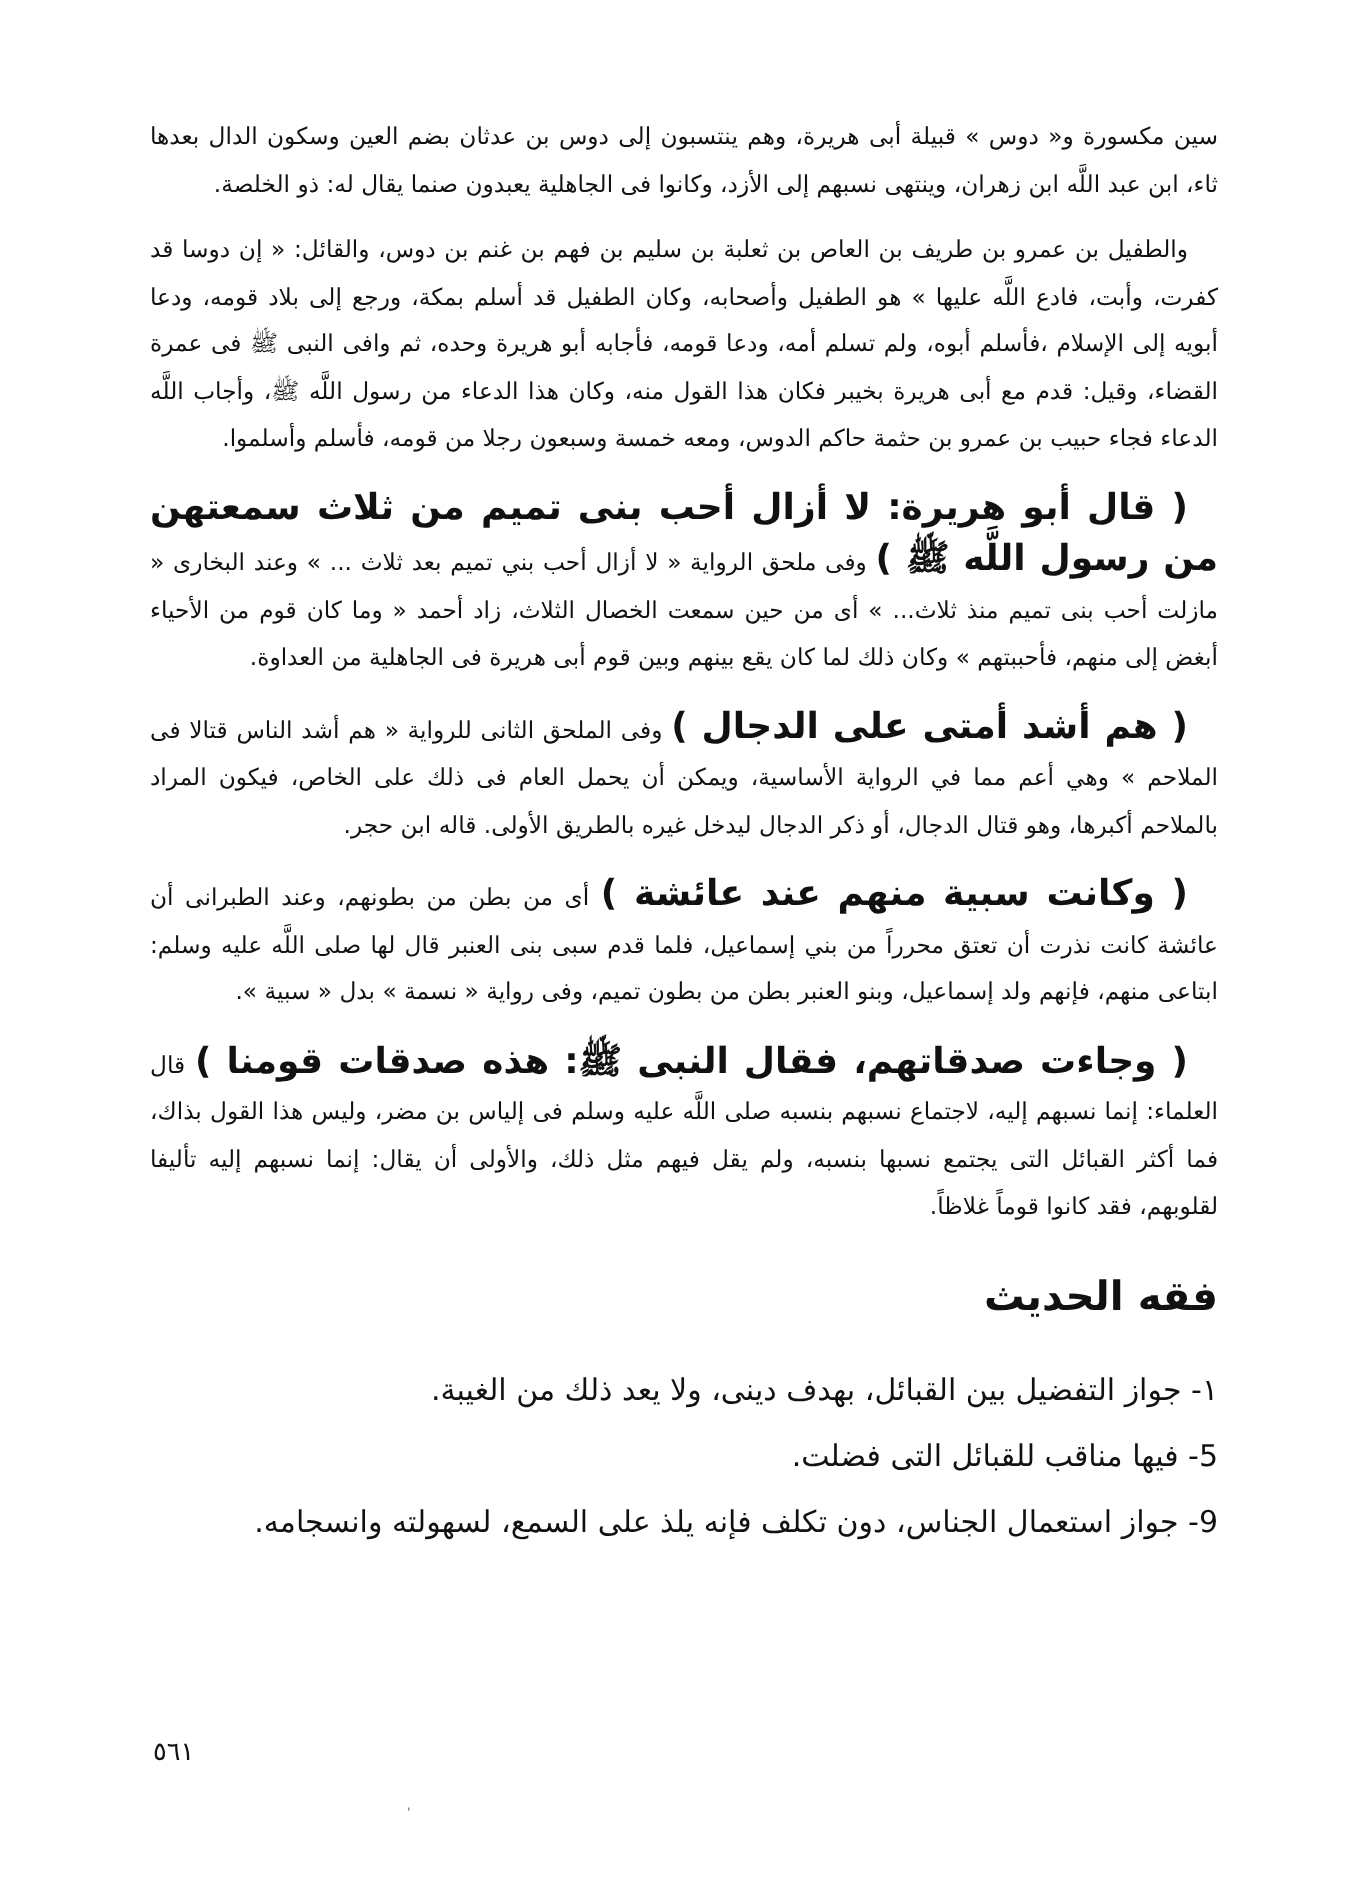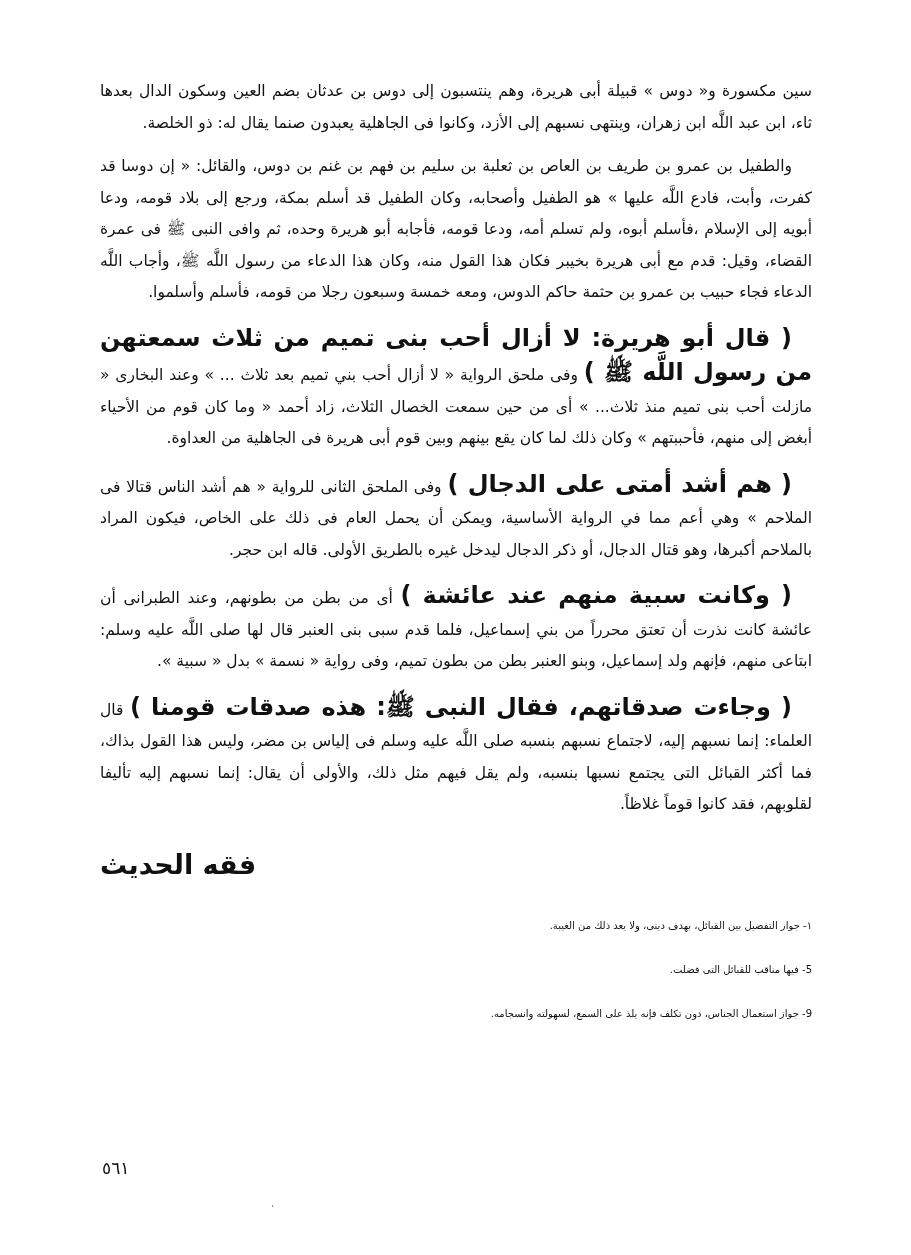--- a/index.html
+++ b/index.html
@@ -14,29 +14,29 @@
   .para {
     font-size: 15.5px; line-height: 31.5px; margin: 0 0 14px 0;
     text-align: justify; text-align-last: right;
   }
   .para.first { margin-bottom: 12px; }
   .indent { text-indent: 20px; }
   .lead {
     font-weight: bold; font-size: 24px;
   }
   .section-title {
-    text-align: left; font-weight: bold; font-size: 27px;
+    text-align: right; font-weight: bold; font-size: 27px;
     margin: 24px 0 26px 0; line-height: 40px;
   }
   .sub-heading {
     font-weight: bold; font-size: 16px; line-height: 30px;
     margin: 0 0 16px 0; text-align: right;
   }
   .point {
-    font-size: 10px; line-height: 30px; margin: 0 0 14px 0; text-align: right;
+    font-size: 20px; line-height: 30px; margin: 0 0 14px 0; text-align: right;
   }
   .page-number {
     position: absolute; left: 102px; top: 1158px;
     font-size: 17px; font-family: "DejaVu Sans", sans-serif; direction: rtl; text-align: center;
   }
   .speck {
     position: absolute; left: 272px; top: 1205px; width: 1px; height: 2px; background: #888;
   }
 </style>
 </head>

